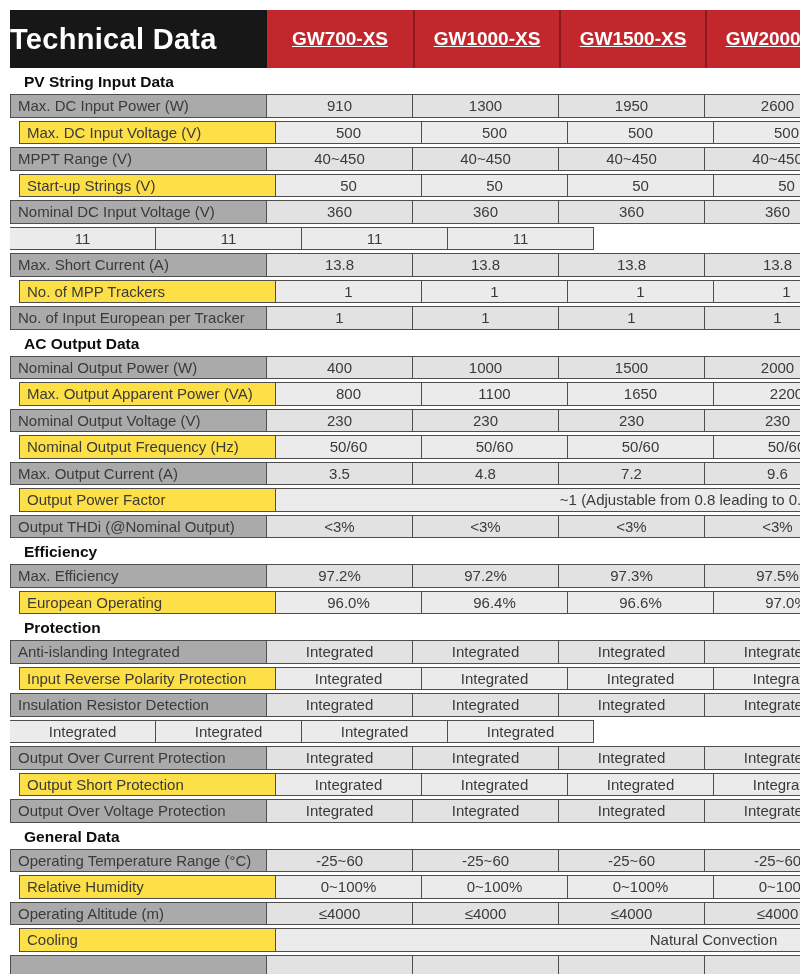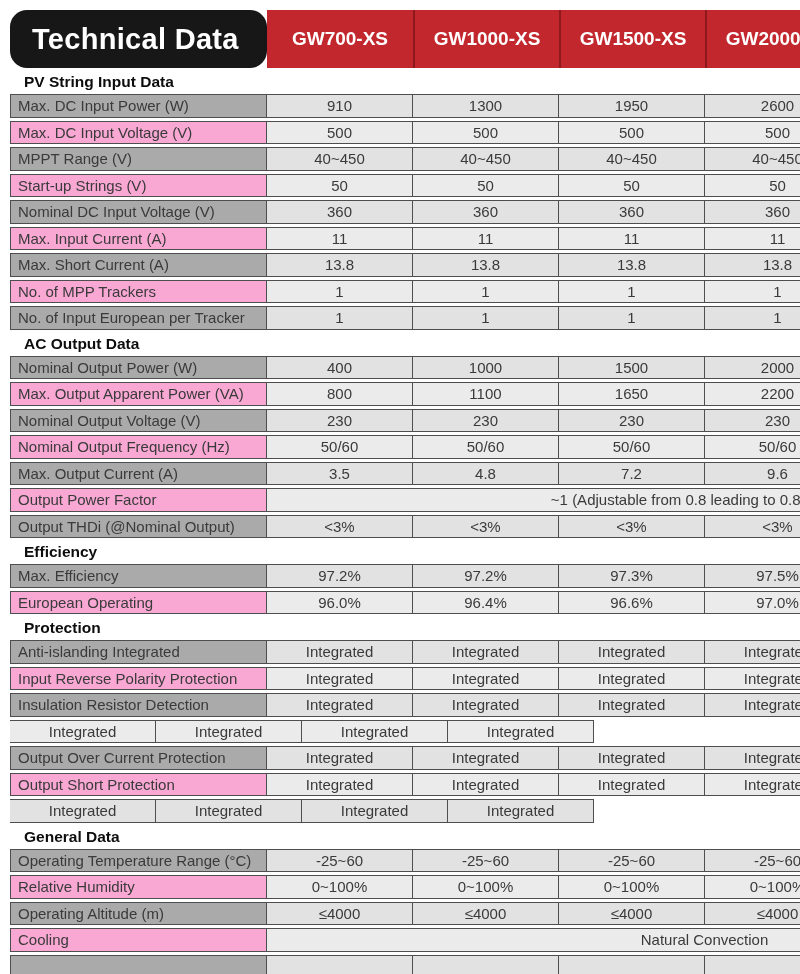--- a/index.html
+++ b/index.html
@@ -9,26 +9,26 @@
     background:#ffffff;
     font-family:"Liberation Sans","DejaVu Sans",sans-serif;
   }
   .sheet { position:absolute; left:10px; top:10px; width:1140px; }
 
   
   .header-row { display:flex; height:58px; }
   .title-cell {
     width:257px; background:#171717; color:#ffffff;
     font-weight:bold; font-size:29px; letter-spacing:0.3px;
-    display:flex; align-items:center; padding-left:22px; flex:0 0 auto;border-radius:17px;
+    display:flex; align-items:center; flex:0 0 auto;
   }
   .hcell {
     width:146px; flex:0 0 auto; background:#c3272e; color:#ffffff;
     font-weight:bold; font-size:19px;
-    display:flex; align-items:center; justify-content:center;
+    display:flex; align-items:center; justify-content:center;text-decoration:underline;
   }
   .hcell + .hcell { border-left:2px solid #8d191f; }
 
   
   .section-title {
     font-weight:bold; font-size:15.5px; color:#0d0d0d;
     padding-left:14px; margin:4px 0 3px 0; line-height:19px;
   }
 
   
@@ -37,21 +37,21 @@
     border:1.5px solid #4e4e4e; border-left:none;
     height:23.5px; display:flex; align-items:center;
     font-size:15px; color:#3a3a3a; flex:0 0 auto;
     white-space:nowrap; overflow:visible;
   }
   .cell.label { border-left:1.5px solid #4e4e4e; width:257px; padding-left:7px;text-align:right; }
   .cell.value { width:146px; justify-content:center; }
   .cell.spanv { width:876px; justify-content:center; }
   .row.odd  .cell.label { background:#aaaaaa; }
   .row.odd  .cell.value, .row.odd  .cell.spanv { background:#e2e2e2; }
-  .row.even .cell.label { background:#f9a8d4; }
+  .row.even .cell.label { background:#fde047;margin-left:9px; }
   .row.even .cell.value, .row.even .cell.spanv { background:#ebebeb; }
 </style>
 </head>
 <body>
 
 <div class="page">
   <div class="sheet">
 
     <div class="header-row">
       <div class="title-cell">Technical Data</div>
@@ -90,21 +90,20 @@
           <div class="cell value">50</div>
         </div>
         <div class="row odd">
           <div class="cell label">Nominal DC Input Voltage (V)</div>
           <div class="cell value">360</div>
           <div class="cell value">360</div>
           <div class="cell value">360</div>
           <div class="cell value">360</div>
         </div>
         <div class="row even">
-          <div class="cell label">Max. Input Current (A)</div>
           <div class="cell value">11</div>
           <div class="cell value">11</div>
           <div class="cell value">11</div>
           <div class="cell value">11</div>
         </div>
         <div class="row odd">
           <div class="cell label">Max. Short Current (A)</div>
           <div class="cell value">13.8</div>
           <div class="cell value">13.8</div>
           <div class="cell value">13.8</div>
@@ -222,20 +221,21 @@
           <div class="cell value">Integrated</div>
         </div>
         <div class="row even">
           <div class="cell label">Output Short Protection</div>
           <div class="cell value">Integrated</div>
           <div class="cell value">Integrated</div>
           <div class="cell value">Integrated</div>
           <div class="cell value">Integrated</div>
         </div>
         <div class="row odd">
+          <div class="cell label">Output Over Voltage Protection</div>
           <div class="cell value">Integrated</div>
           <div class="cell value">Integrated</div>
           <div class="cell value">Integrated</div>
           <div class="cell value">Integrated</div>
         </div>
         <div class="section-title">General Data</div>
         <div class="row odd">
           <div class="cell label">Operating Temperature Range (°C)</div>
           <div class="cell value">-25~60</div>
           <div class="cell value">-25~60</div>

